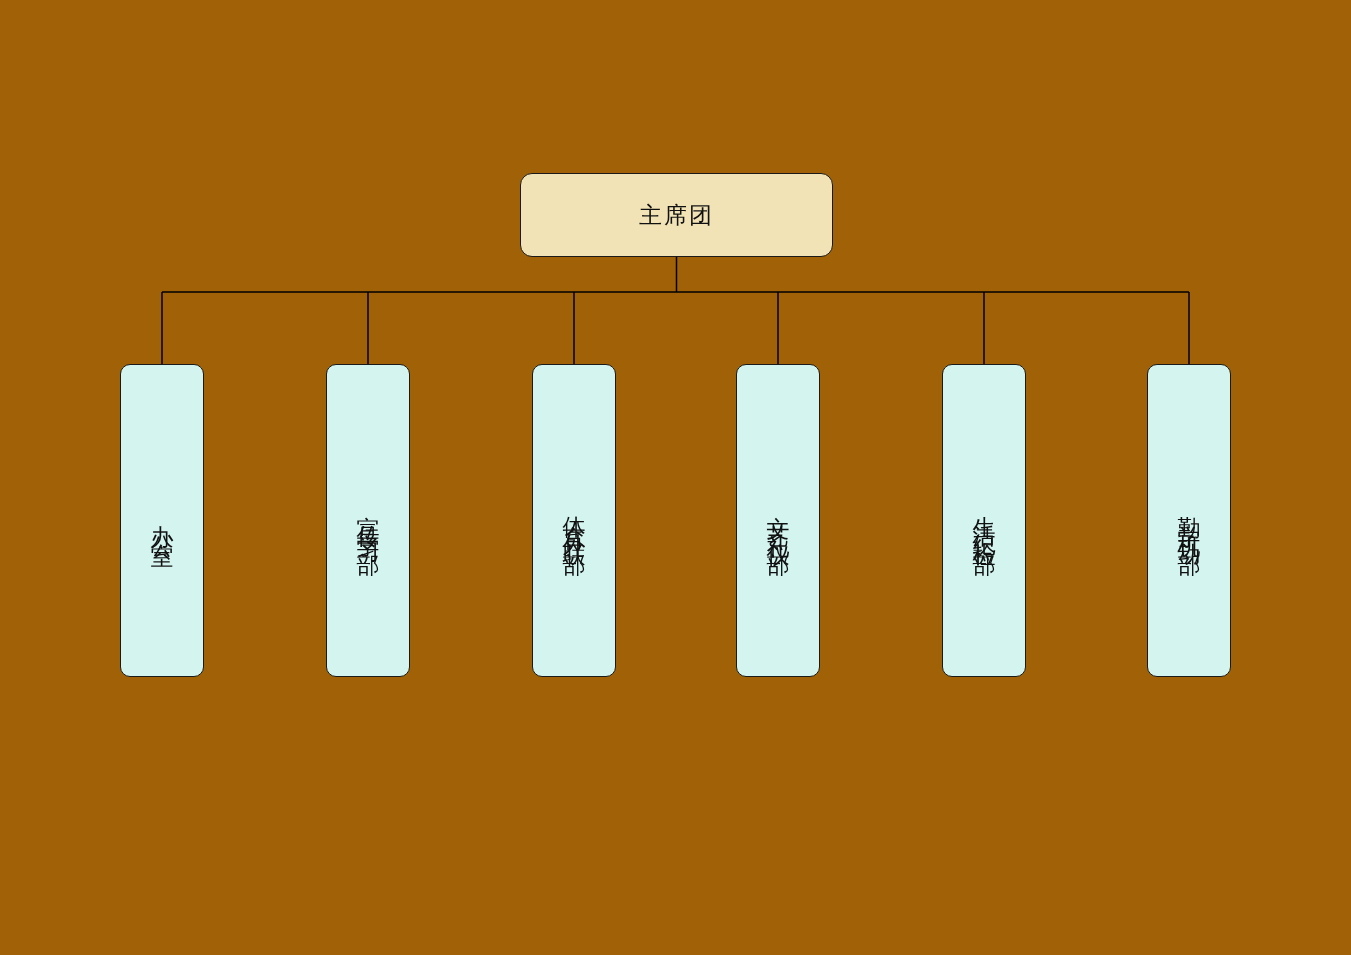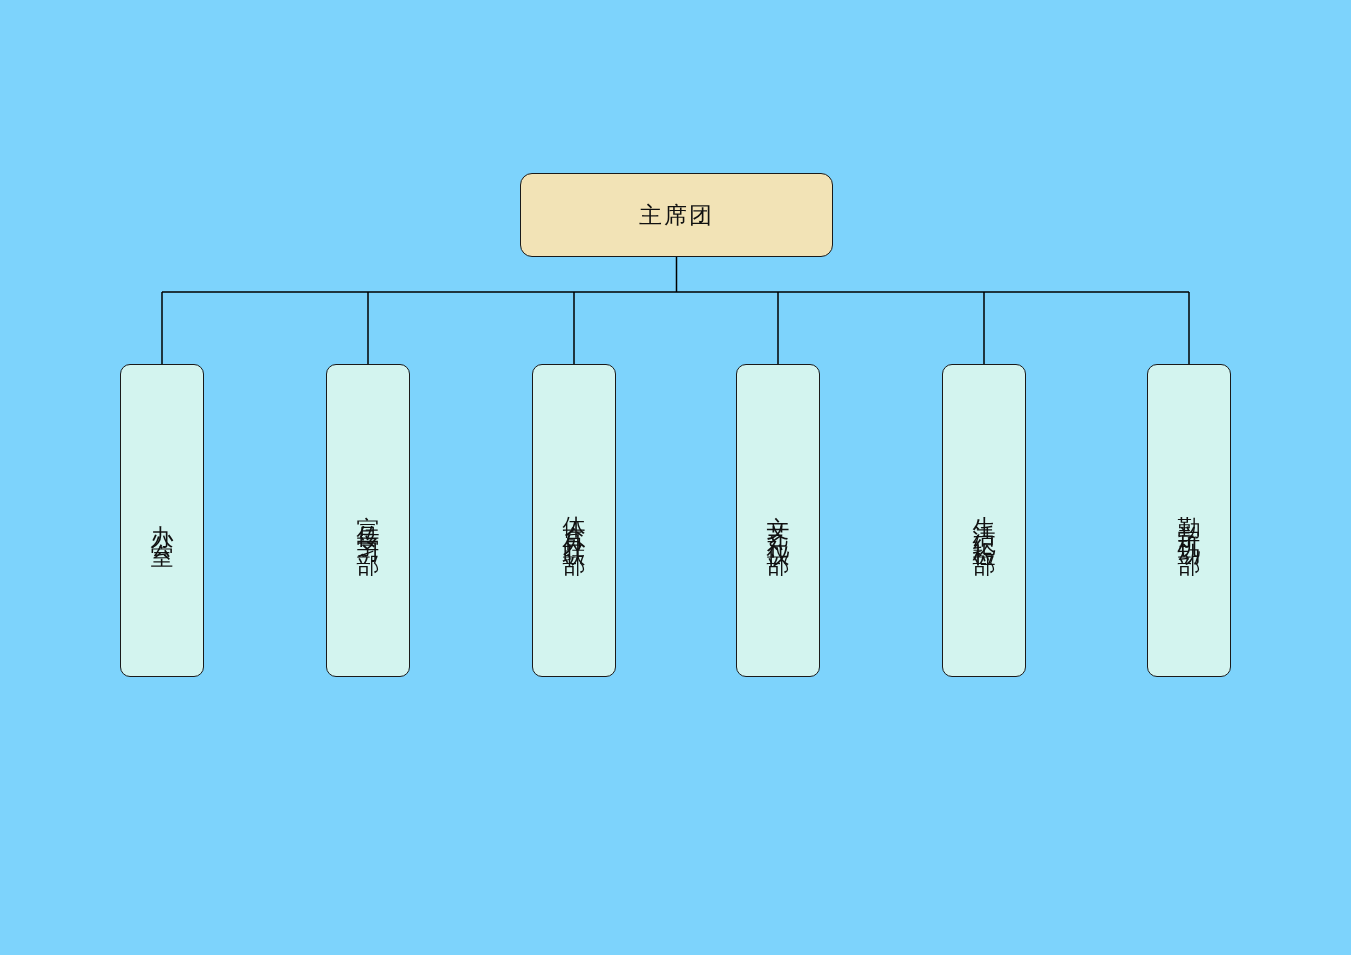--- a/index.html
+++ b/index.html
@@ -5,21 +5,21 @@
   html, body {
     margin: 0;
     padding: 0;
     background: #ffffff;
     font-family: "Liberation Serif", "DejaVu Serif", serif;
   }
   .canvas {
     position: relative;
     width: 1351px;
     height: 955px;
-    background: #7dd3fc;
+    background: #a16207;
     overflow: hidden;
   }
   .connectors {
     position: absolute;
     left: 0;
     top: 0;
     width: 1351px;
     height: 955px;
     pointer-events: none;
   }

